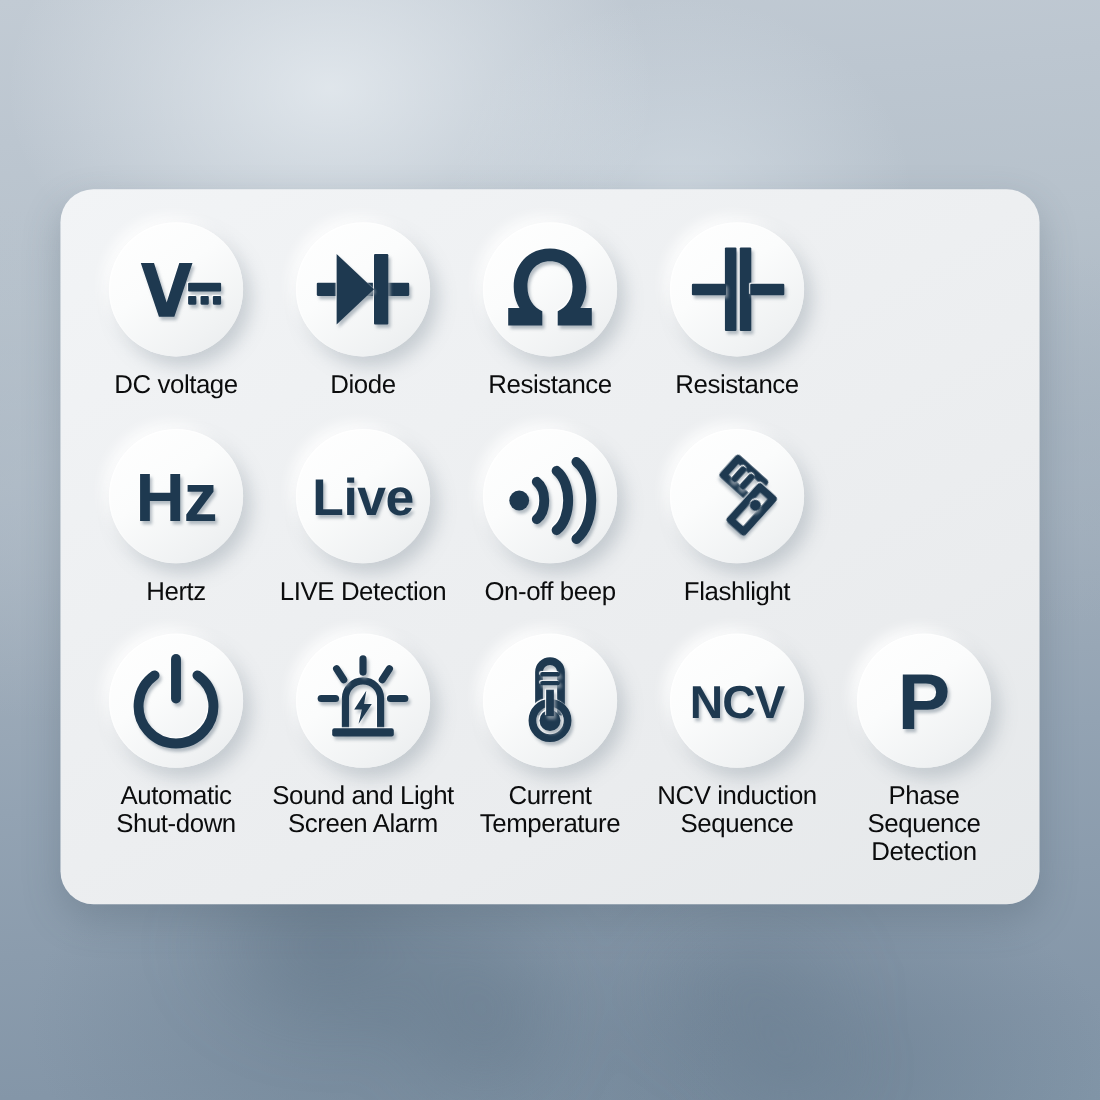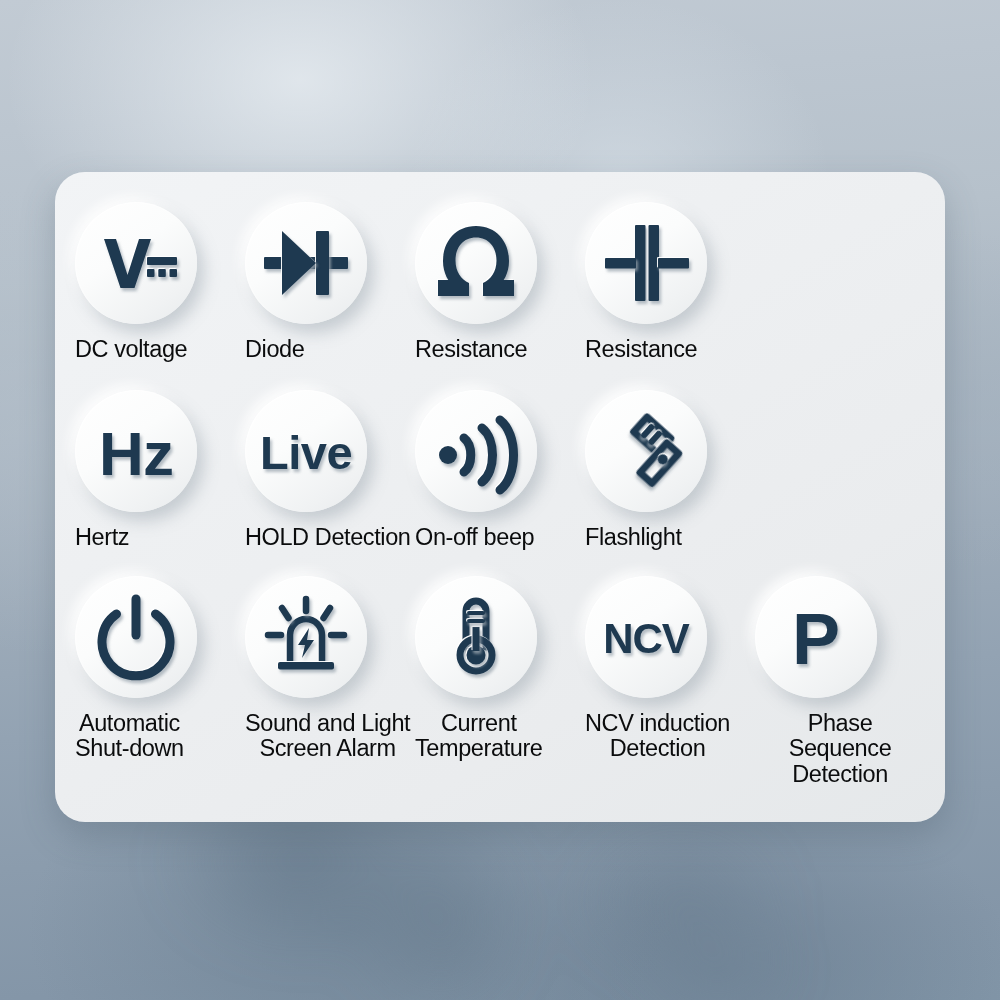--- a/index.html
+++ b/index.html
@@ -71,21 +71,21 @@
     grid-template-columns: repeat(5, 1fr);
     align-items: start;
   }
   #row-0 { margin-top: 6px;  }
   #row-1 { margin-top: 28px; }
   #row-2 { margin-top: 26px; }
 
   .feature {
     display: flex;
     flex-direction: column;
-    align-items: flex-start;
+    align-items: center;
     text-align: center;
   }
 
   
   .disc {
     width: 122px;
     height: 122px;
     border-radius: 50%;
     background:
       linear-gradient(145deg, #ffffff 0%, #fbfcfc 42%, #f0f2f3 78%, #e7eaec 100%);
@@ -216,21 +216,21 @@
       <div class="label">Hertz</div>
     </div>
 
 
     <div class="feature">
       <div class="disc">
         <svg width="100" height="92" viewBox="0 0 100 92">
           <text class="glyph-text" x="50" y="47" font-size="47" letter-spacing="-0.5">Live</text>
         </svg>
       </div>
-      <div class="label">HOLD Detection</div>
+      <div class="label">LIVE Detection</div>
     </div>
 
     <div class="feature">
       <div class="disc">
         <svg width="92" height="92" viewBox="0 0 92 92">
           <circle class="glyph" cx="18" cy="50" r="9"></circle>
           <path class="glyph-stroke" stroke-width="9" d="M34 33 C43 40, 43 60, 34 67"></path>
           <path class="glyph-stroke" stroke-width="9" d="M52 23 C66 34, 66 66, 52 77"></path>
           <path class="glyph-stroke" stroke-width="9" d="M70 15 C88 29, 88 71, 70 85"></path>
         </svg>
@@ -298,21 +298,21 @@
 Temperature</div>
     </div>
 
     <div class="feature">
       <div class="disc">
         <svg width="100" height="92" viewBox="0 0 100 92">
           <text class="glyph-text" x="50" y="47" font-size="42" letter-spacing="-1">NCV</text>
         </svg>
       </div>
       <div class="label">NCV induction
-Detection</div>
+Sequence</div>
     </div>
 
     <div class="feature">
       <div class="disc">
         <svg width="92" height="92" viewBox="0 0 92 92">
           <text class="glyph-text" x="46" y="48" font-size="72">P</text>
         </svg>
       </div>
       <div class="label">Phase Sequence
 Detection</div>

